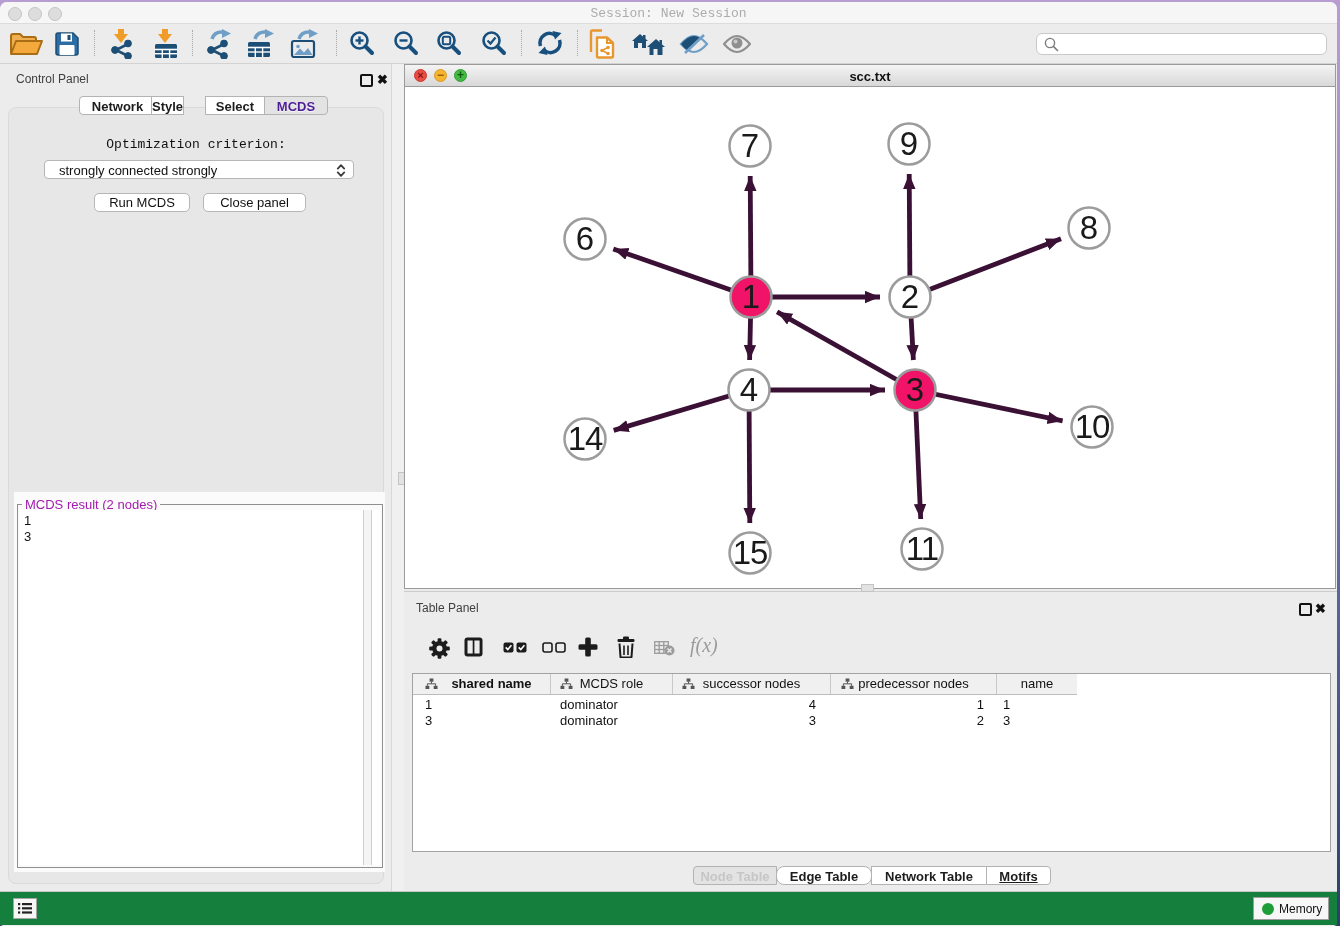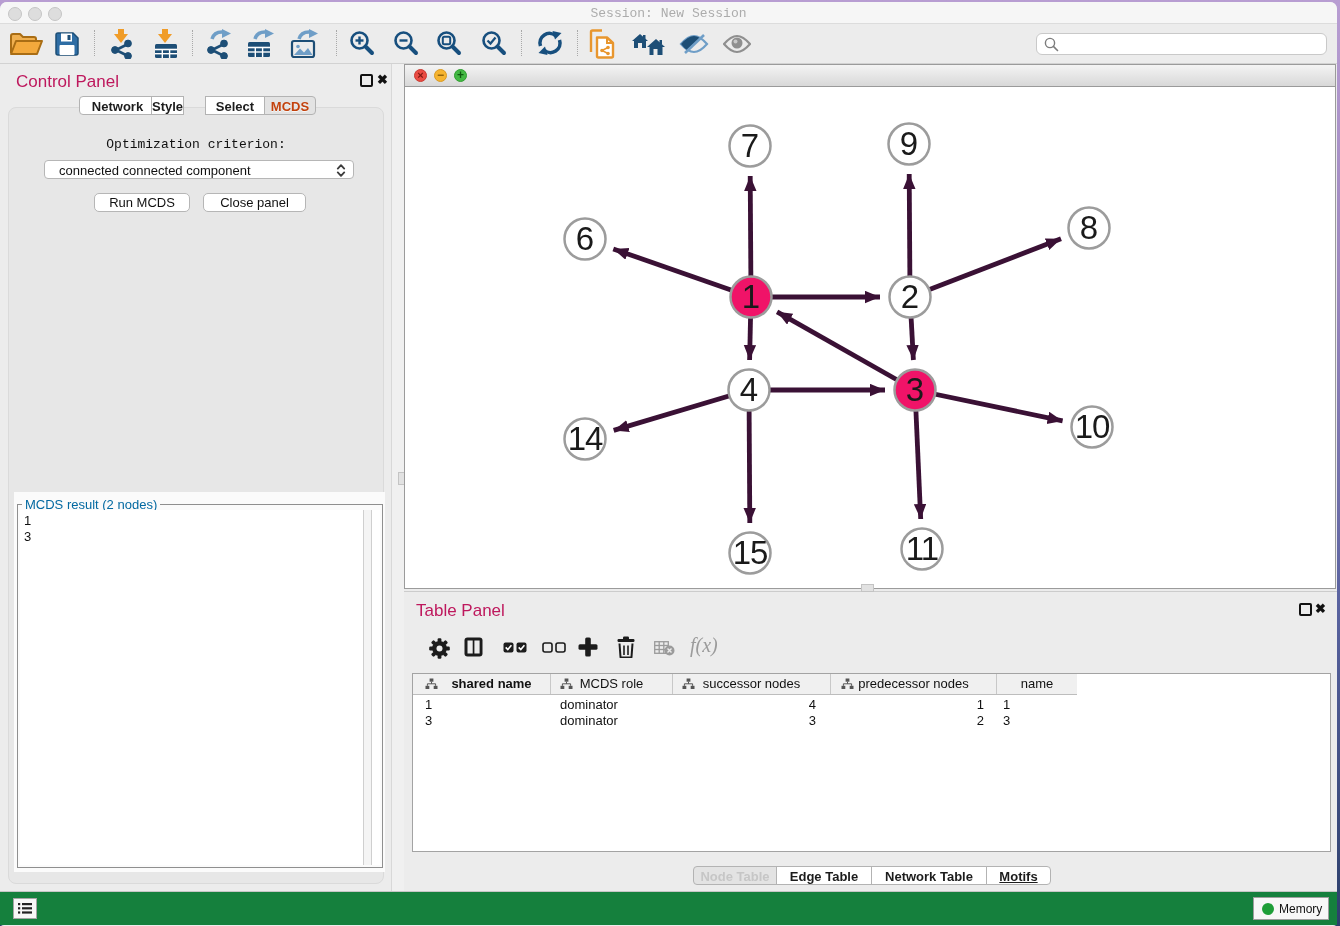--- a/index.html
+++ b/index.html
@@ -18,21 +18,21 @@
   #wtitle{position:absolute;left:0;right:0;top:4px;text-align:center;color:#acacac;
           font-size:13px;}
   
   #toolbar{position:absolute;left:0;top:24px;width:1337px;height:39px;background:#ececec;
            border-bottom:1px solid #d2d2d2;}
   .tbi{position:absolute;top:6px;}
   .tsep{position:absolute;top:6px;width:0;height:26px;border-left:1px dotted #a9a9a9;}
   #searchbox{position:absolute;left:1036px;top:9px;width:289px;height:20px;background:#fff;
              border:1px solid #c9c9c9;border-radius:6px;}
   
-  .phead{font-size:17px;color:#be185d;}
+  .phead{font-size:12px;color:#404040;}
   .sorti{position:absolute;top:4px;}
   .flicon{position:absolute;width:9px;height:9px;border:2px solid #111;border-radius:2px;background:transparent;}
   .xicon{position:absolute;font-size:13px;font-weight:700;color:#111;line-height:12px;}
   
   #ctrlpanel{position:absolute;left:0;top:64px;width:391px;height:827px;background:#ececec;}
   .tab{position:absolute;top:96px;height:19px;background:#fff;border:1px solid #b3b3b3;
        box-sizing:border-box;font-size:13px;font-weight:700;color:#1c1c1c;text-align:center;
        line-height:19px;z-index:6;}
   #mcdspanel{position:absolute;left:8px;top:107px;width:376px;height:777px;background:#e7e7e7;
              border:1px solid #dadada;border-radius:8px;box-sizing:border-box;}
@@ -218,51 +218,52 @@
 
 <div id="ctrlpanel">
   <div class="phead abs" style="left:16px;top:8px;">Control Panel</div>
   <div class="flicon" style="left:360px;top:10px;"></div>
   <div class="xicon" style="left:377px;top:10px;">✖</div>
 </div>
 
 <div class="tab" style="left:79px;width:77px;border-radius:4px 0 0 4px;">Network</div>
 <div class="tab" style="left:151px;width:33px;">Style</div>
 <div class="tab" style="left:205px;width:60px;">Select</div>
-<div class="tab" style="left:264px;width:52px;border-radius:0 4px 4px 0;background:#e3e3e3;color:#c2410c;text-shadow:0 1px 0 #f5f5f5;">MCDS</div>
+<div class="tab" style="left:264px;width:64px;border-radius:0 4px 4px 0;background:#e3e3e3;color:#4c1d95;text-shadow:0 1px 0 #f5f5f5;">MCDS</div>
 
 <div id="mcdspanel"></div>
 <div class="abs" style="left:0;top:137px;width:392px;text-align:center;font-size:13px;color:#111;font-family:Liberation Mono, monospace;">Optimization criterion:</div>
 <div class="btn" style="left:44px;top:160px;width:310px;height:19px;text-align:left;line-height:19px;border-radius:4px;">
-  <span style="padding-left:14px;">connected connected component</span>
+  <span style="padding-left:14px;">strongly connected strongly</span>
   <svg width="10" height="13" viewBox="0 0 10 13" style="position:absolute;right:7px;top:3px;">
     <path d="M1.8 4.6 L5 1.2 L8.2 4.6" fill="none" stroke="#3c3c3c" stroke-width="1.8" stroke-linecap="round" stroke-linejoin="round"></path>
     <path d="M1.8 8.4 L5 11.8 L8.2 8.4" fill="none" stroke="#3c3c3c" stroke-width="1.8" stroke-linecap="round" stroke-linejoin="round"></path>
   </svg>
 </div>
 <div class="btn" style="left:94px;top:193px;width:96px;height:19px;line-height:18px;">Run MCDS</div>
 <div class="btn" style="left:203px;top:193px;width:103px;height:19px;line-height:18px;">Close panel</div>
 
 <div class="abs" style="left:14px;top:492px;width:371px;height:380px;background:#fbfbfb;"></div>
 <div class="abs" style="left:17px;top:504px;width:366px;height:364px;border:1px solid #8f8f8f;box-sizing:border-box;"></div>
-<div class="abs" style="left:22px;top:497px;background:#fbfbfb;padding:0 3px;font-size:13px;color:#0369a1;">MCDS result (2 nodes)</div>
+<div class="abs" style="left:22px;top:497px;background:#fbfbfb;padding:0 3px;font-size:13px;color:#a21caf;">MCDS result (2 nodes)</div>
 <div class="abs" style="left:20px;top:510px;width:360px;height:355px;background:#fff;"></div>
 <div class="abs" style="left:363px;top:510px;width:9px;height:355px;background:#f4f4f4;border-left:1px solid #cfcfcf;border-right:1px solid #cfcfcf;box-sizing:border-box;"></div>
 <div class="abs" style="left:24px;top:513px;font-size:13px;color:#111;line-height:16px;">1<br>3</div>
 
 <div class="abs" style="left:391px;top:64px;width:13px;height:827px;background:#f0f0f0;border-left:1px solid #d8d8d8;box-sizing:border-box;"></div>
 <div class="abs" style="left:398px;top:472px;width:6px;height:11px;background:#e2e2e2;border:1px solid #c4c4c4;"></div>
 
 <div class="abs" style="left:861px;top:584px;width:11px;height:6px;background:#e2e2e2;border:1px solid #c4c4c4;z-index:7;"></div>
 
 <div id="netframe">
   <div id="nettitle">
     <div class="mac" style="left:9px;background:#ea4b42;border:1px solid #c93a32;color:#801812;font-size:11px;line-height:11px;">×</div>
     <div class="mac" style="left:29px;background:#f6b42f;border:1px solid #d99a22;color:#8a5d08;font-size:12px;line-height:10px;">−</div>
     <div class="mac" style="left:49px;background:#44b944;border:1px solid #2f9e30;color:#0f5c10;font-size:12px;line-height:11px;">+</div>
+    <div style="position:absolute;left:0;right:0;top:4px;text-align:center;font-size:13px;font-weight:700;color:#111;">scc.txt</div>
   </div>
   <svg id="graph" width="930" height="501" viewBox="405 87 930 501" style="position:absolute;left:0;top:22px;">
     <defs>
       <marker id="arr" markerWidth="18" markerHeight="14" refX="15" refY="6.2" orient="auto" markerUnits="userSpaceOnUse">
         <path d="M0,0 L15,6.2 L0,12.4 Z" fill="#3a1135"></path>
       </marker>
     </defs>
     <g stroke="#3a1135" stroke-width="4.8" marker-end="url(#arr)">
       <line x1="751" y1="297" x2="750.2" y2="176.0"></line>
       <line x1="751" y1="297" x2="613.3" y2="248.9"></line>
@@ -426,21 +427,21 @@
     <div class="abs" style="left:260px;top:2px;width:143px;text-align:right;">4</div>
     <div class="abs" style="left:260px;top:18px;width:143px;text-align:right;">3</div>
     <div class="abs" style="left:418px;top:2px;width:153px;text-align:right;">1</div>
     <div class="abs" style="left:418px;top:18px;width:153px;text-align:right;">2</div>
     <div class="abs" style="left:590px;top:2px;">1</div>
     <div class="abs" style="left:590px;top:18px;">3</div>
   </div>
 </div>
 
 <div class="tab" style="left:693px;top:866px;width:84px;border-radius:4px 0 0 4px;background:#e3e3e3;color:#c6c6c6;">Node Table</div>
-<div class="tab" style="left:776px;top:866px;width:96px;">Edge Table</div>
+<div class="tab" style="left:776px;top:866px;width:96px;border-radius:8px;">Edge Table</div>
 <div class="tab" style="left:871px;top:866px;width:116px;">Network Table</div>
 <div class="tab" style="left:986px;top:866px;width:65px;border-radius:0 4px 4px 0;text-decoration:underline;">Motifs</div>
 
 <div id="statusbar">
   <div class="abs" style="left:13px;top:6px;width:24px;height:21px;background:#f7f7f7;border:1px solid #a5a5a5;box-sizing:border-box;">
     <svg width="14" height="11" viewBox="0 0 14 11" style="position:absolute;left:4px;top:4px;">
       <g fill="#222">
         <rect x="0" y="0" width="2.2" height="2.2"></rect>
             <rect x="0" y="4.2" width="2.2" height="2.2"></rect>
             <rect x="0" y="8.4" width="2.2" height="2.2"></rect>

